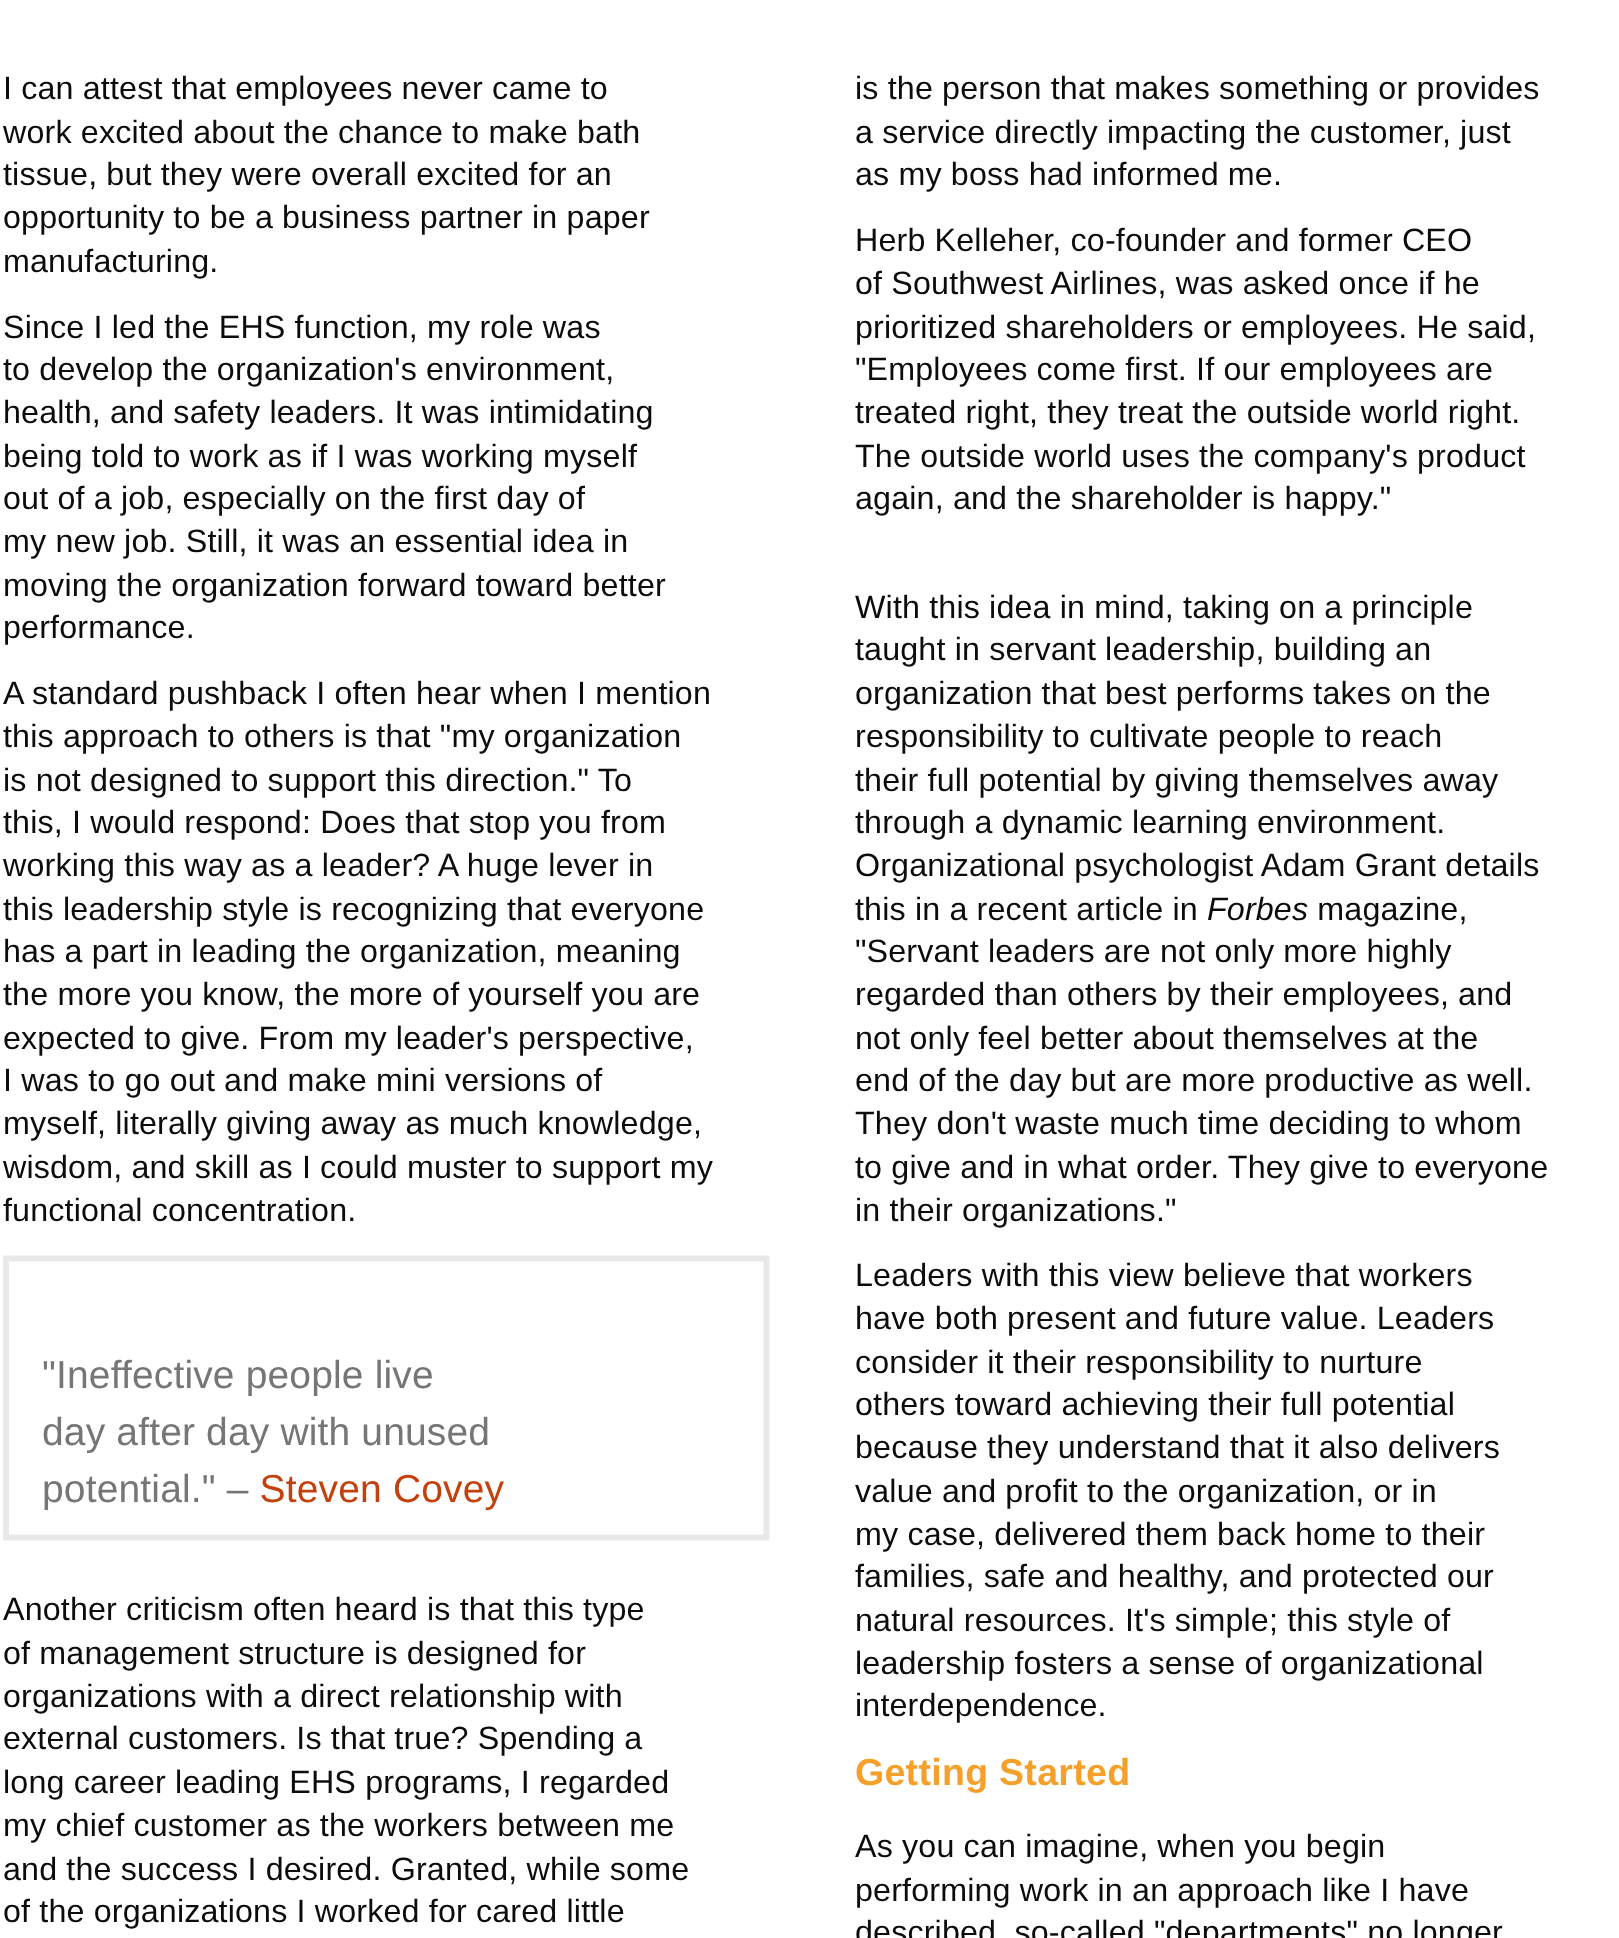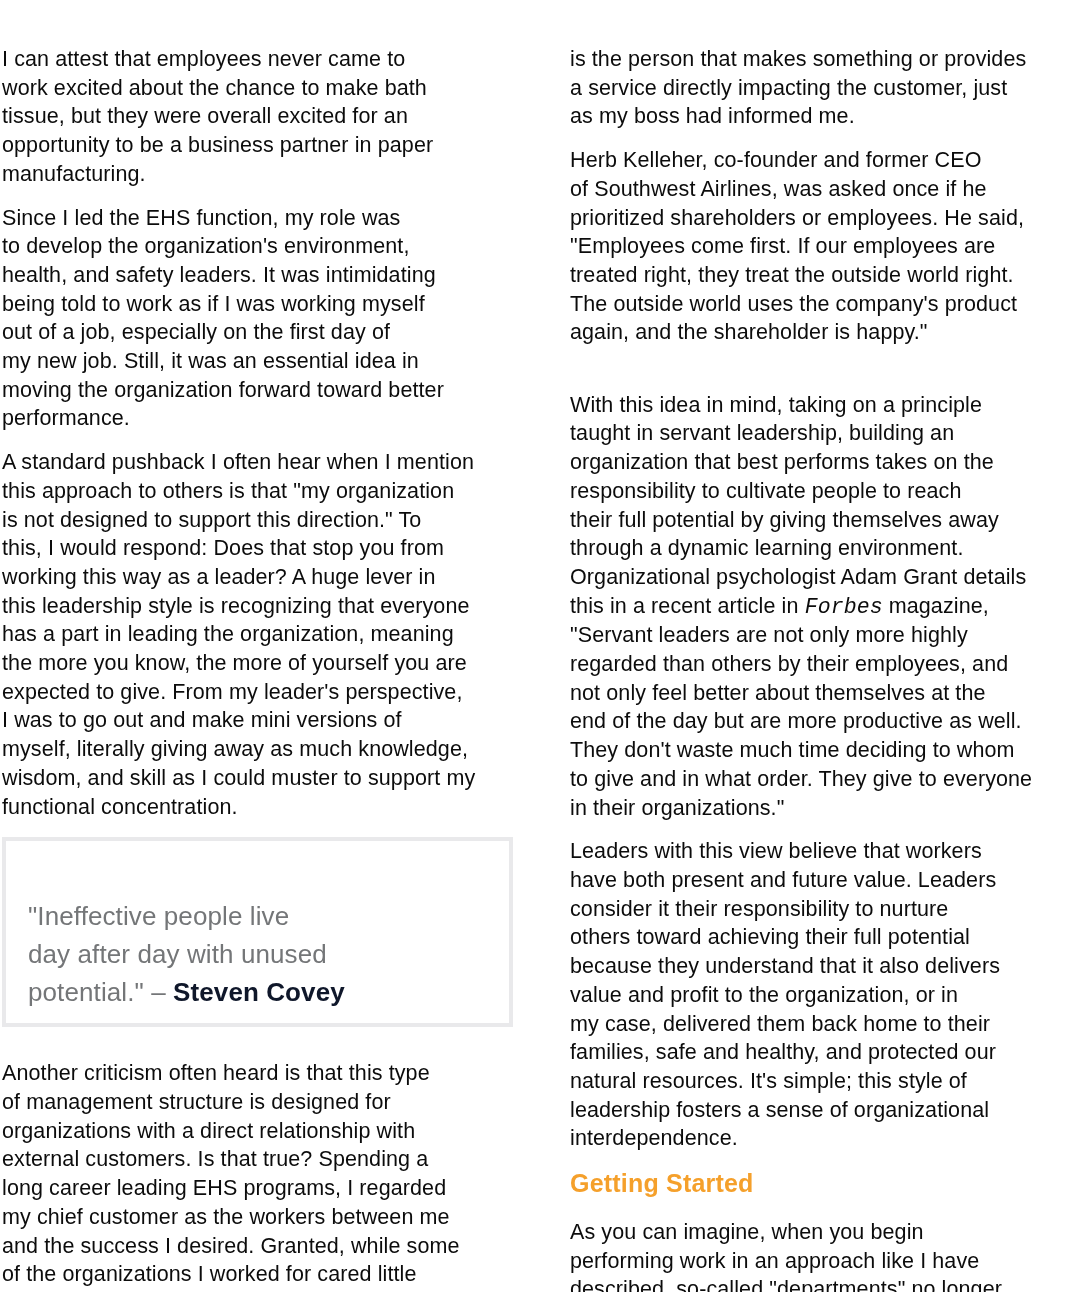--- a/index.html
+++ b/index.html
@@ -42,32 +42,32 @@
     background: #ffffff;
     margin: 16px 0 32px 0;
     padding: 18px 16px 12px 22px;
     width: 511px;
     font-size: 26px;
     line-height: 38px;
     color: #747678;
     white-space: pre-line;
   }
   .pull-quote .attribution {
-    font-weight: 700;
-    color: #0f172a;
+    font-weight: 400;
+    color: #c2410c;
   }
   h2.section-heading {
     margin: 14px 0 20px 0;
     font-size: 25px;
     line-height: 30px;
     font-weight: 700;
     color: #f5a02b;
     letter-spacing: 0.2px;
   }
-  .italic { font-style: italic; font-family: Liberation Mono, monospace; }
+  .italic { font-style: italic; }
 </style>
 </head>
 <body>
 
 <div class="page">
 
   <div class="col col-left">
     <p class="para">I can attest that employees never came to
 work excited about the chance to make bath
 tissue, but they were overall excited for an

